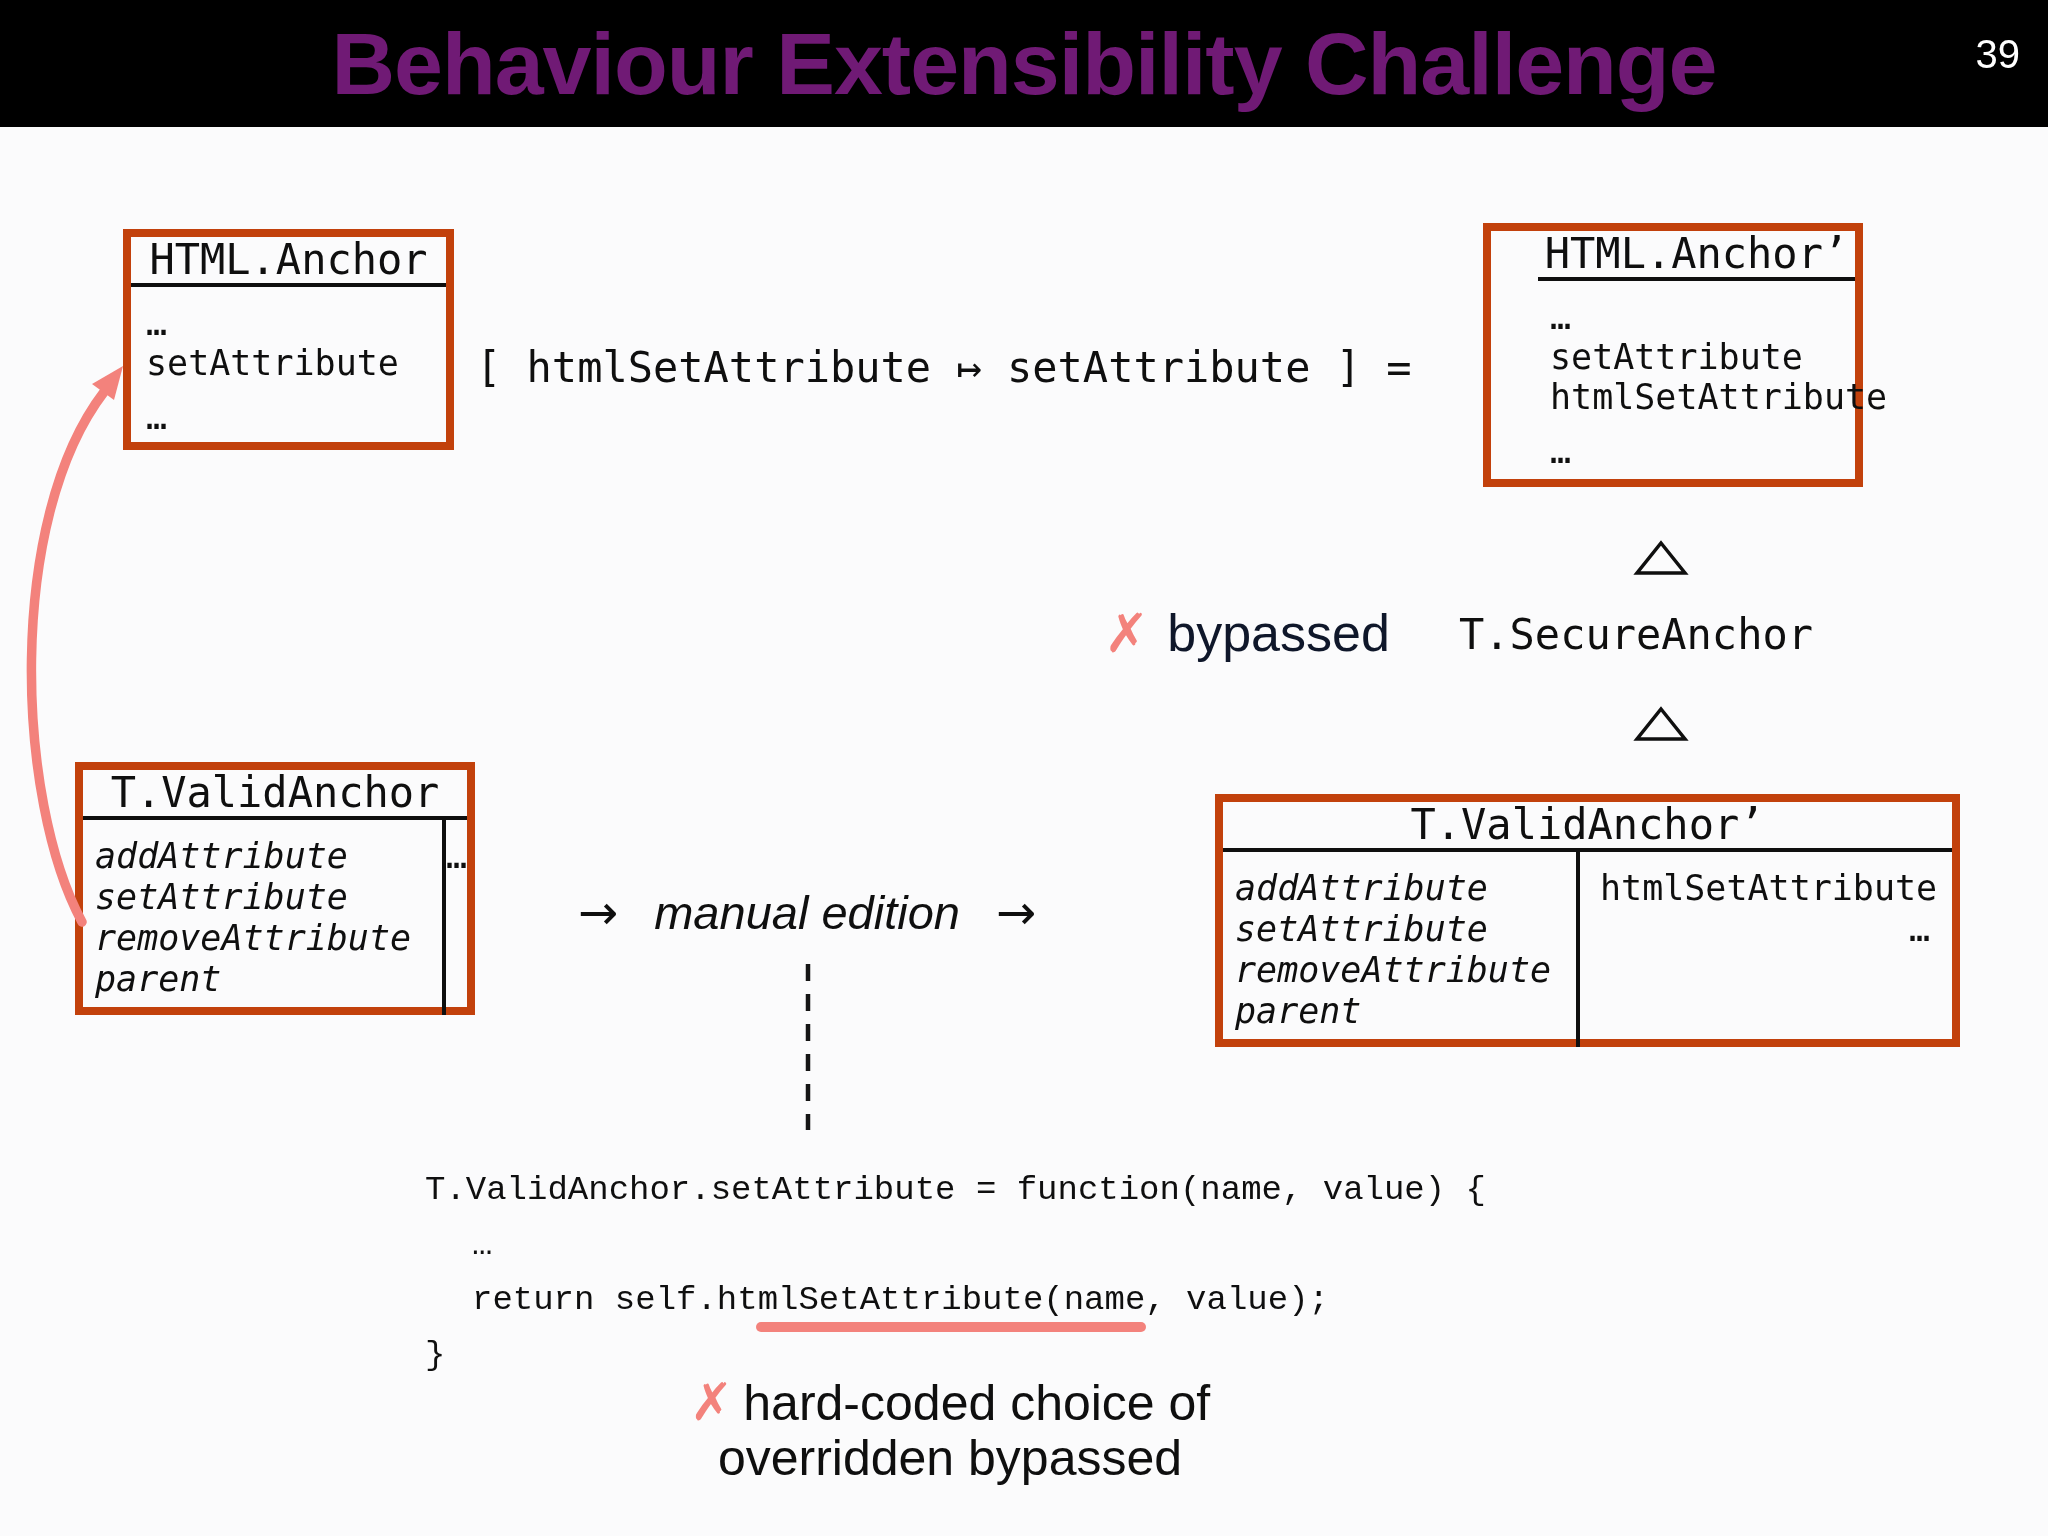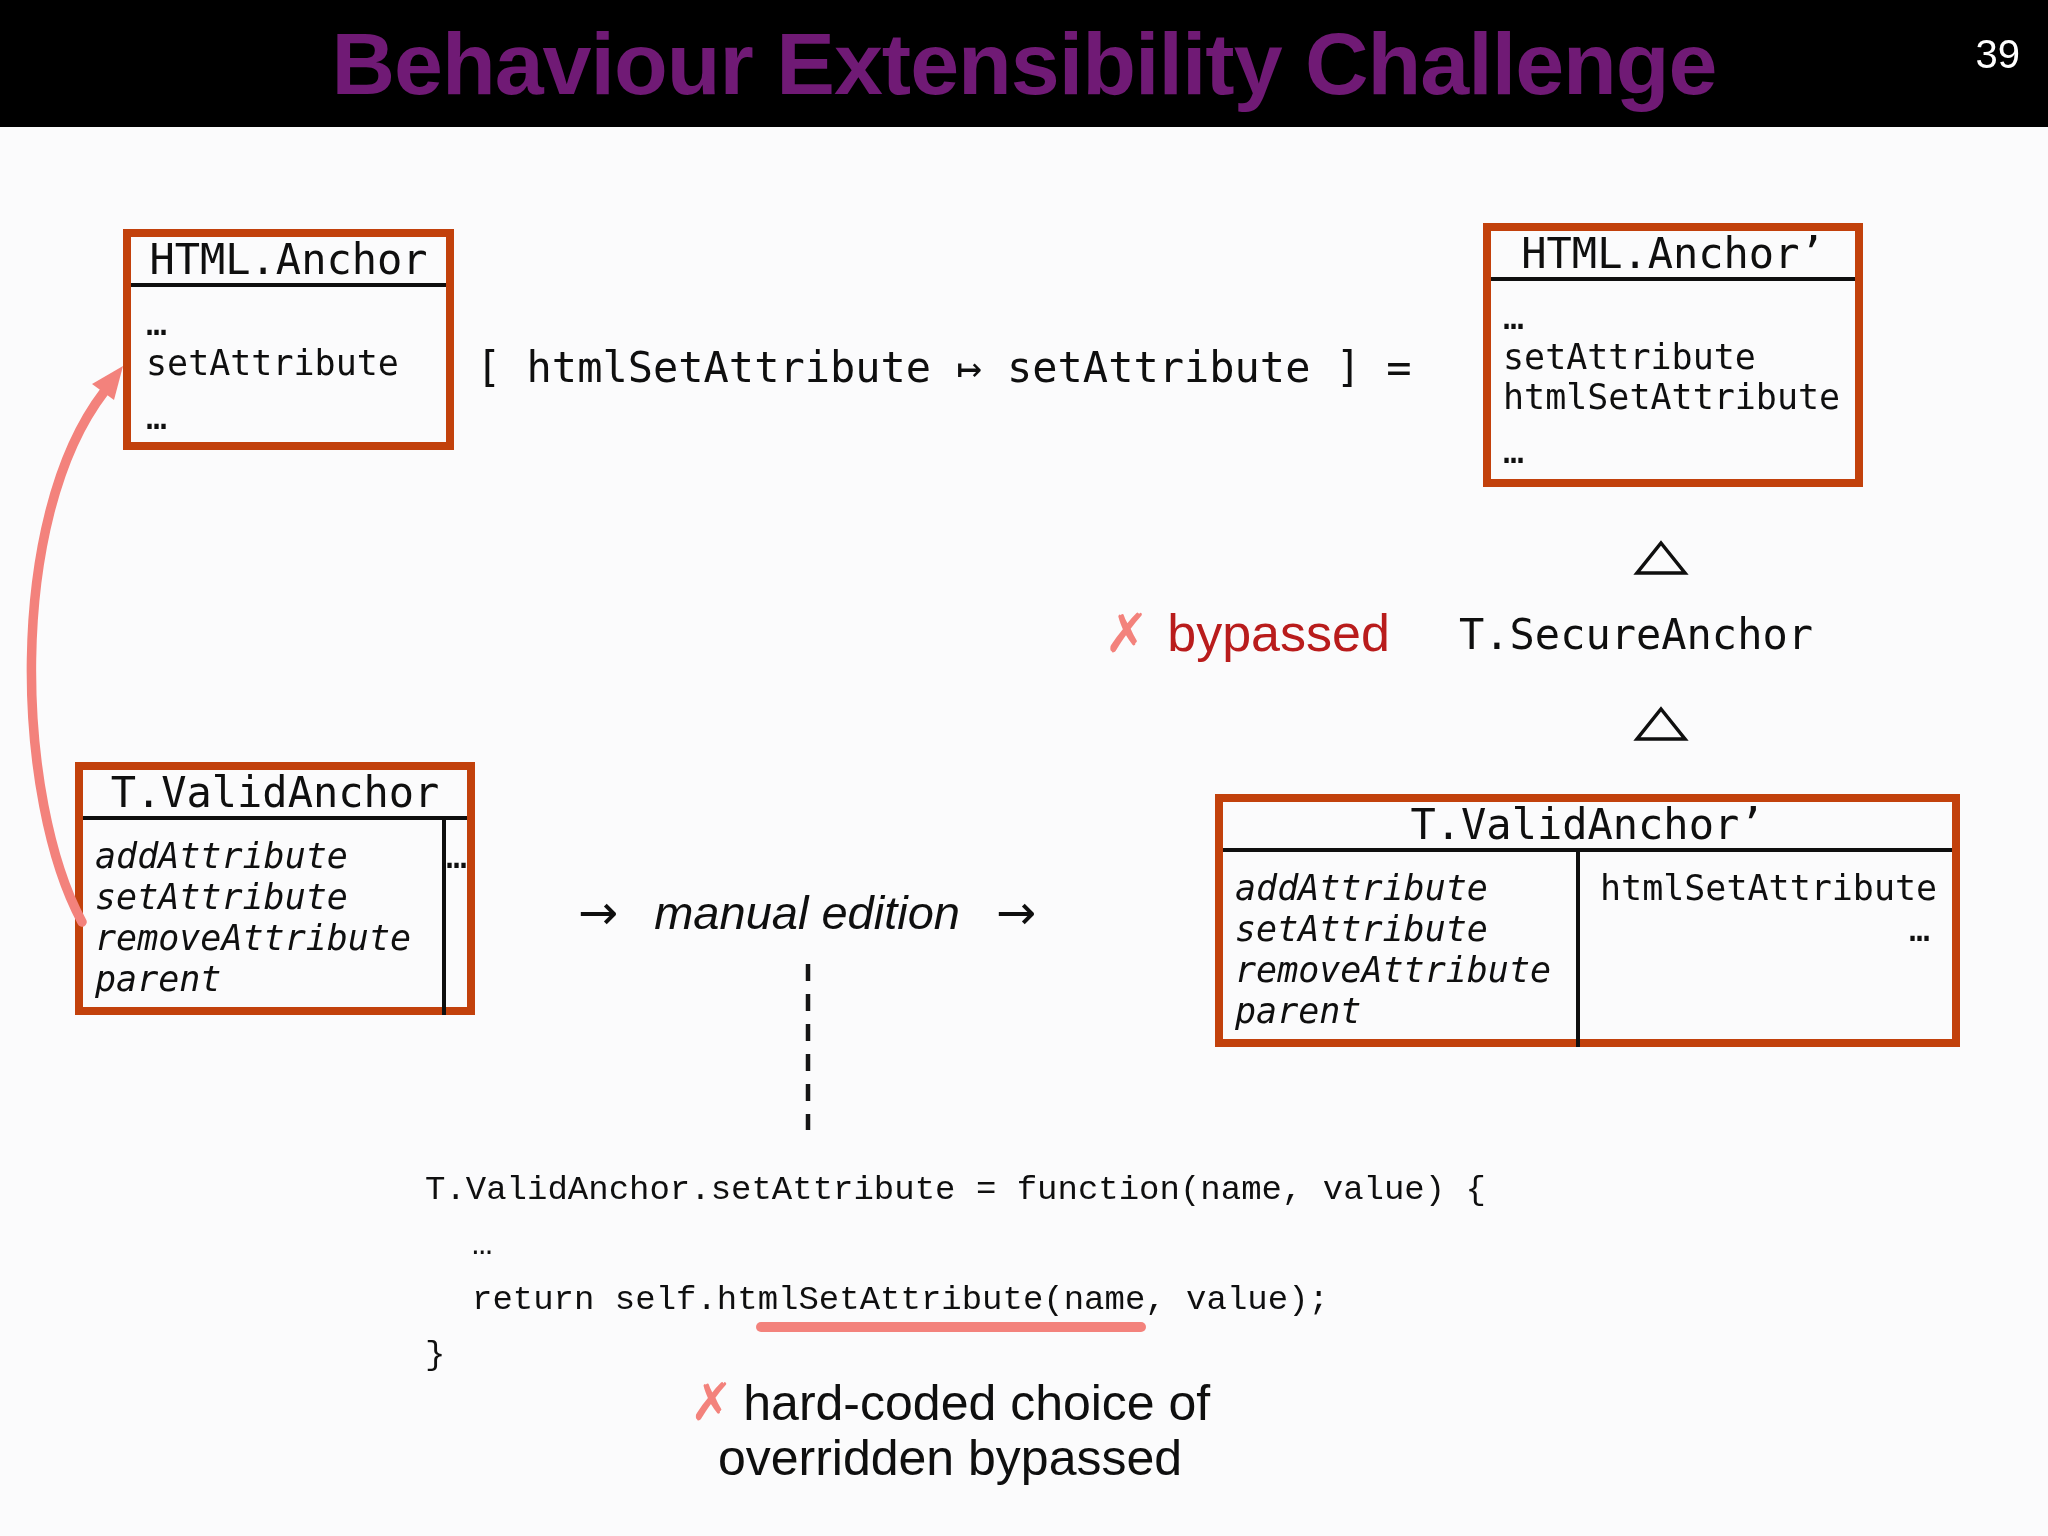--- a/index.html
+++ b/index.html
@@ -27,40 +27,40 @@
     text-align:center; font-size:42px; white-space:nowrap;
   }
   .rows { padding:16px 0 0 15px; font-size:35px; line-height:40px; white-space:nowrap; }
   .rows .gap { margin-top:14px; }
   .cols { display:flex; height:195px; }
   .cols .colL { border-right:4px solid #0f0f0f; padding:16px 0 0 12px;
                 font-size:35px; line-height:41px; white-space:nowrap;font-style:italic; }
   .cols .colR { flex:1; padding-top:16px; font-size:35px; line-height:41px; white-space:nowrap; }
   #box-html-anchor        { left:123px; top:229px; width:331px; height:221px; }
   #box-html-anchor .rows  { line-height:40px; }
-  #box-html-anchor-prime  { left:1483px; top:223px; width:380px; height:264px; }
+  #box-html-anchor-prime  { left:1483px; top:223px; width:380px; height:264px;padding-left:47px; }
   #box-html-anchor-prime .rows { padding-left:12px; }
   #box-t-valid-anchor       { left:75px;  top:762px; width:400px; height:253px; }
   #box-t-valid-anchor .colL { width:366px; }
   #box-t-valid-anchor .colR { text-align:center; }
   #box-t-valid-anchor-prime { left:1215px; top:794px; width:745px; height:253px; }
   #box-t-valid-anchor-prime .colL { width:357px; }
   #box-t-valid-anchor-prime .colR .r1 { padding-left:20px; }
   #box-t-valid-anchor-prime .colR .r2 { text-align:right; padding-right:22px; }
   
   .expression {
     position:absolute; left:476px; top:340px; height:56px; line-height:56px;
     font-size:42px; white-space:nowrap;
   }
   .bypassed-row {
     position:absolute; left:1104px; top:601px; height:64px;
     display:flex; align-items:center; gap:18px;
   }
   .cross { color:#f3827c; font:bold 54px "DejaVu Sans", sans-serif; }
-  .bypassed-txt { font:52px "Liberation Sans", sans-serif; color:#b91c1c; }
+  .bypassed-txt { font:52px "Liberation Sans", sans-serif; color:#0f172a; }
   .secure-anchor {
     position:absolute; left:1459px; top:607px; height:56px; line-height:56px;
     font-size:42px; white-space:nowrap;
   }
   .tri { position:absolute; width:56px; height:36px; }
   #tri-top    { left:1633px; top:540px; }
   #tri-bottom { left:1633px; top:706px; }
   .manual-row {
     position:absolute; left:578px; top:884px; height:56px;
     display:flex; align-items:center; gap:36px;

